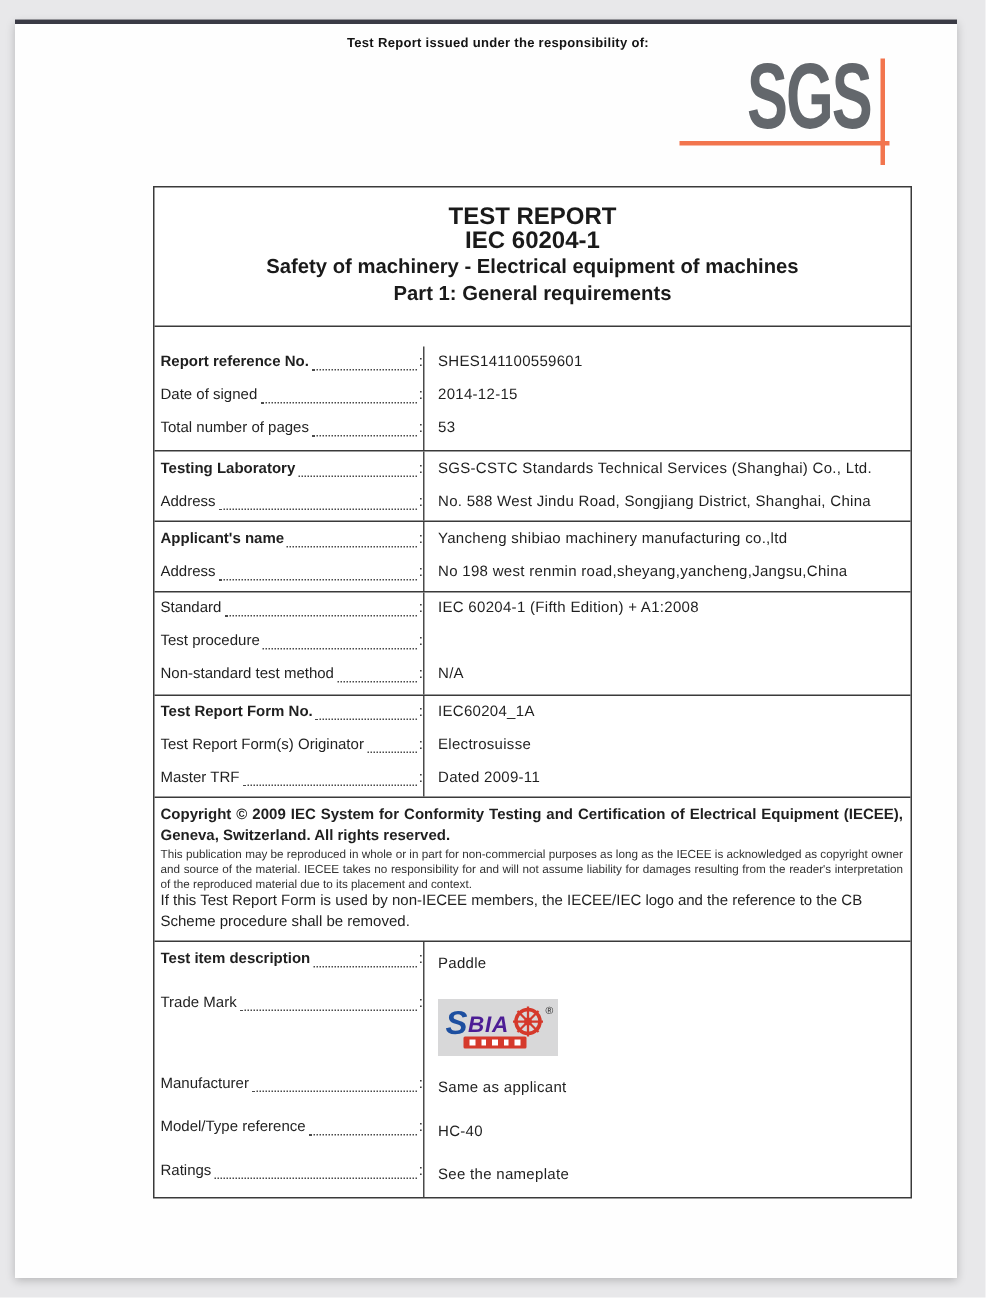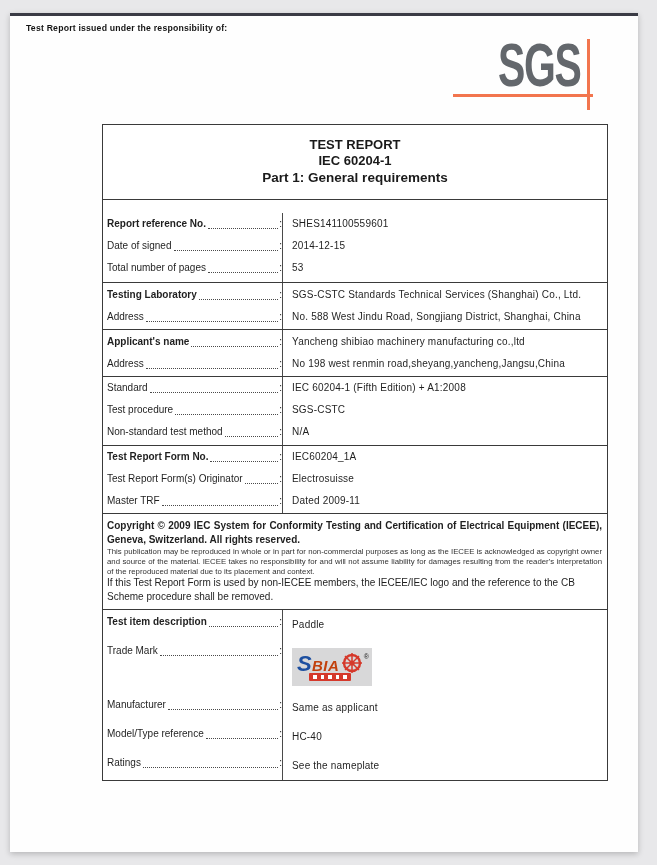--- a/index.html
+++ b/index.html
@@ -13,21 +13,21 @@
   .page {
     position:absolute; left:10px; top:13px;
     width:628px; height:836px;
     background:#fefefe;
     border-top:3px solid #3a3b45;
     box-shadow:0 2px 6px rgba(0,0,0,0.22);
   }
   .issued-line {
     position:absolute; top:7px; left:0; width:100%;
     box-sizing:border-box; padding-left:16px;
-    text-align:left;
+    text-align:center;
     font-size:8.7px; font-weight:bold; color:#141414; letter-spacing:0.2px;
   }
   
   .sgs { position:absolute; left:440px; top:18px; width:175px; height:100px; }
   .sgs-text {
     position:absolute; left:48px; top:2px;
     font-size:62px; line-height:58px; font-weight:bold;
     color:#63676c; letter-spacing:-2px;
     transform:scaleX(0.66); transform-origin:left top;
   }
@@ -37,21 +37,21 @@
   .report {
     position:absolute; left:92px; top:108px; width:506px;
     box-sizing:border-box;
     border:1.8px solid #3a3a3a;
     background:#fff; color:#1f1f1f;
   }
   .title-block {
     text-align:center; font-weight:bold; color:#1a1a1a;
     padding:12px 4px; border-bottom:1.8px solid #3a3a3a;
   }
-  .title-sm { font-size:13px; line-height:16px; }
+  .title-sm { font-size:16px; line-height:16px; }
   .title-lg { font-size:13.5px; line-height:18px; }
 
   .sec { position:relative; }
   .sec + .sec { border-top:1.6px solid #3a3a3a; }
   .sec::after {
     content:""; position:absolute; left:179px; top:0; bottom:0;
     width:1.3px; background:#4a4a4a;
   }
   .sec.s1::after { top:13px; }
   .sec.copyright::after { display:none; }
@@ -78,21 +78,21 @@
   
   .copyright { padding:5px 5px 6px 4px; }
   .cp1 { margin:0 0 1px 0; font-size:10px; font-weight:bold; line-height:13.5px; text-align:justify; }
   .cp2 { margin:0; font-size:7.8px; line-height:9.8px; text-align:justify; color:#323232; }
   .cp3 { margin:0; font-size:10px; line-height:13.5px; }
   .cp4 { margin:0; font-size:10px; font-weight:bold; line-height:13.5px; }
 
   
   .tm { position:relative; width:80px; height:38px; background:#d8d8d9; margin-top:1px; }
   .tm-s    { position:absolute; left:5px;  top:5px; font-size:22px; line-height:22px; font-weight:bold; font-style:italic; color:#1d4fa0; }
-  .tm-bia  { position:absolute; left:20px; top:10px; font-size:15px; line-height:15px; font-weight:bold; font-style:italic; letter-spacing:0.5px; color:#c2410c; }
+  .tm-bia  { position:absolute; left:20px; top:10px; font-size:15px; line-height:15px; font-weight:bold; font-style:italic; letter-spacing:0.5px; color:#4c1d95; }
   .tm-reg  { position:absolute; right:3px; top:2px; font-size:7px; color:#222; }
   .tm-banner {
     position:absolute; left:17px; top:25px; width:42px; height:8px;
     background:#d5392b; border-radius:1px;
     display:flex; align-items:center; justify-content:space-evenly;
   }
   .tm-banner i { width:3.5px; height:4px; background:#fff; display:block; }
   .tm-wheel { position:absolute; right:9px; top:4px; }
 </style>
 </head>
@@ -106,20 +106,21 @@
     <div class="sgs-hline"></div>
     <div class="sgs-vline"></div>
     <div class="sgs-text">SGS</div>
   </div>
 
   <div class="report">
 
     <div class="title-block">
       <div class="title-sm">TEST REPORT</div>
       <div class="title-sm">IEC 60204-1</div>
+      <div class="title-lg">Safety of machinery - Electrical equipment of machines</div>
       <div class="title-lg">Part 1: General requirements</div>
     </div>
 
     <div class="sec s1">
       <div class="row">
         <div class="lblcell bold">
           <span class="lbl">Report reference No.</span>
           <span class="dots"></span>
           <span class="colon">:</span>
         </div>
@@ -189,21 +190,20 @@
           <span class="colon">:</span>
         </div>
         <div class="valcell">IEC 60204-1 (Fifth Edition) + A1:2008</div>
       </div>
       <div class="row">
         <div class="lblcell">
           <span class="lbl">Test procedure</span>
           <span class="dots"></span>
           <span class="colon">:</span>
         </div>
-        <div class="valcell">SGS-CSTC</div>
       </div>
       <div class="row">
         <div class="lblcell">
           <span class="lbl">Non-standard test method</span>
           <span class="dots"></span>
           <span class="colon">:</span>
         </div>
         <div class="valcell">N/A</div>
       </div>
     </div>

